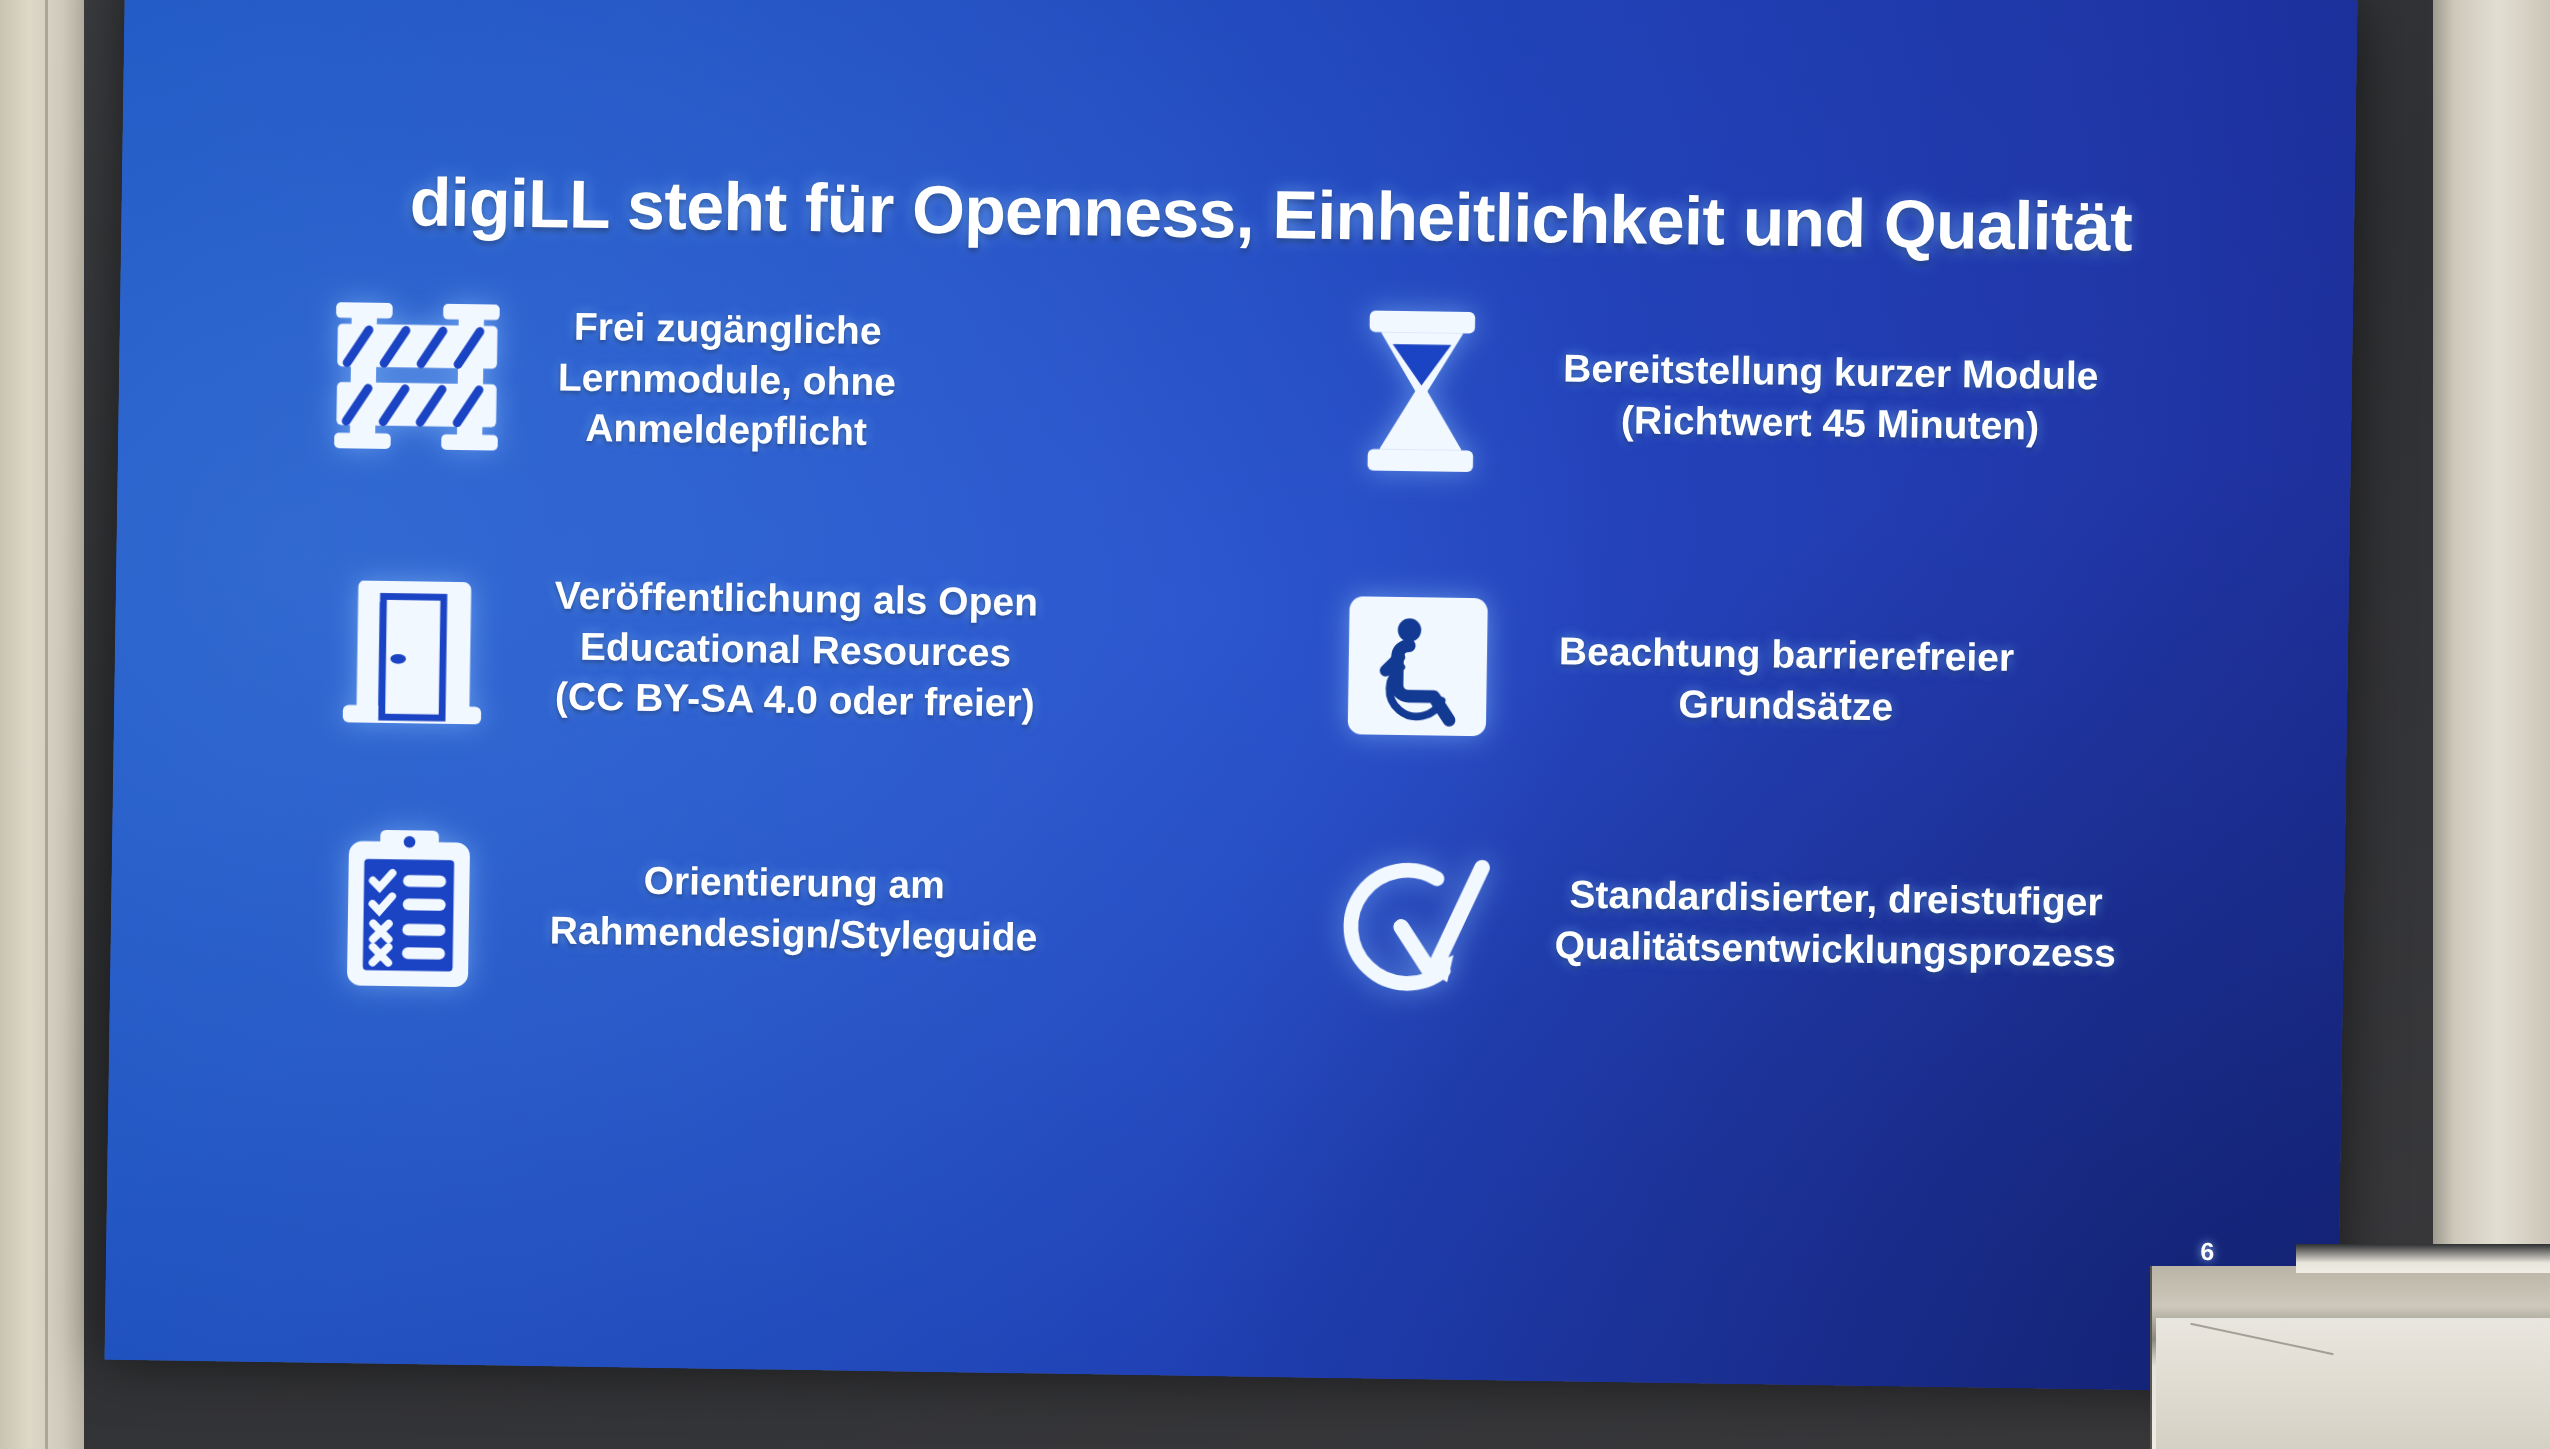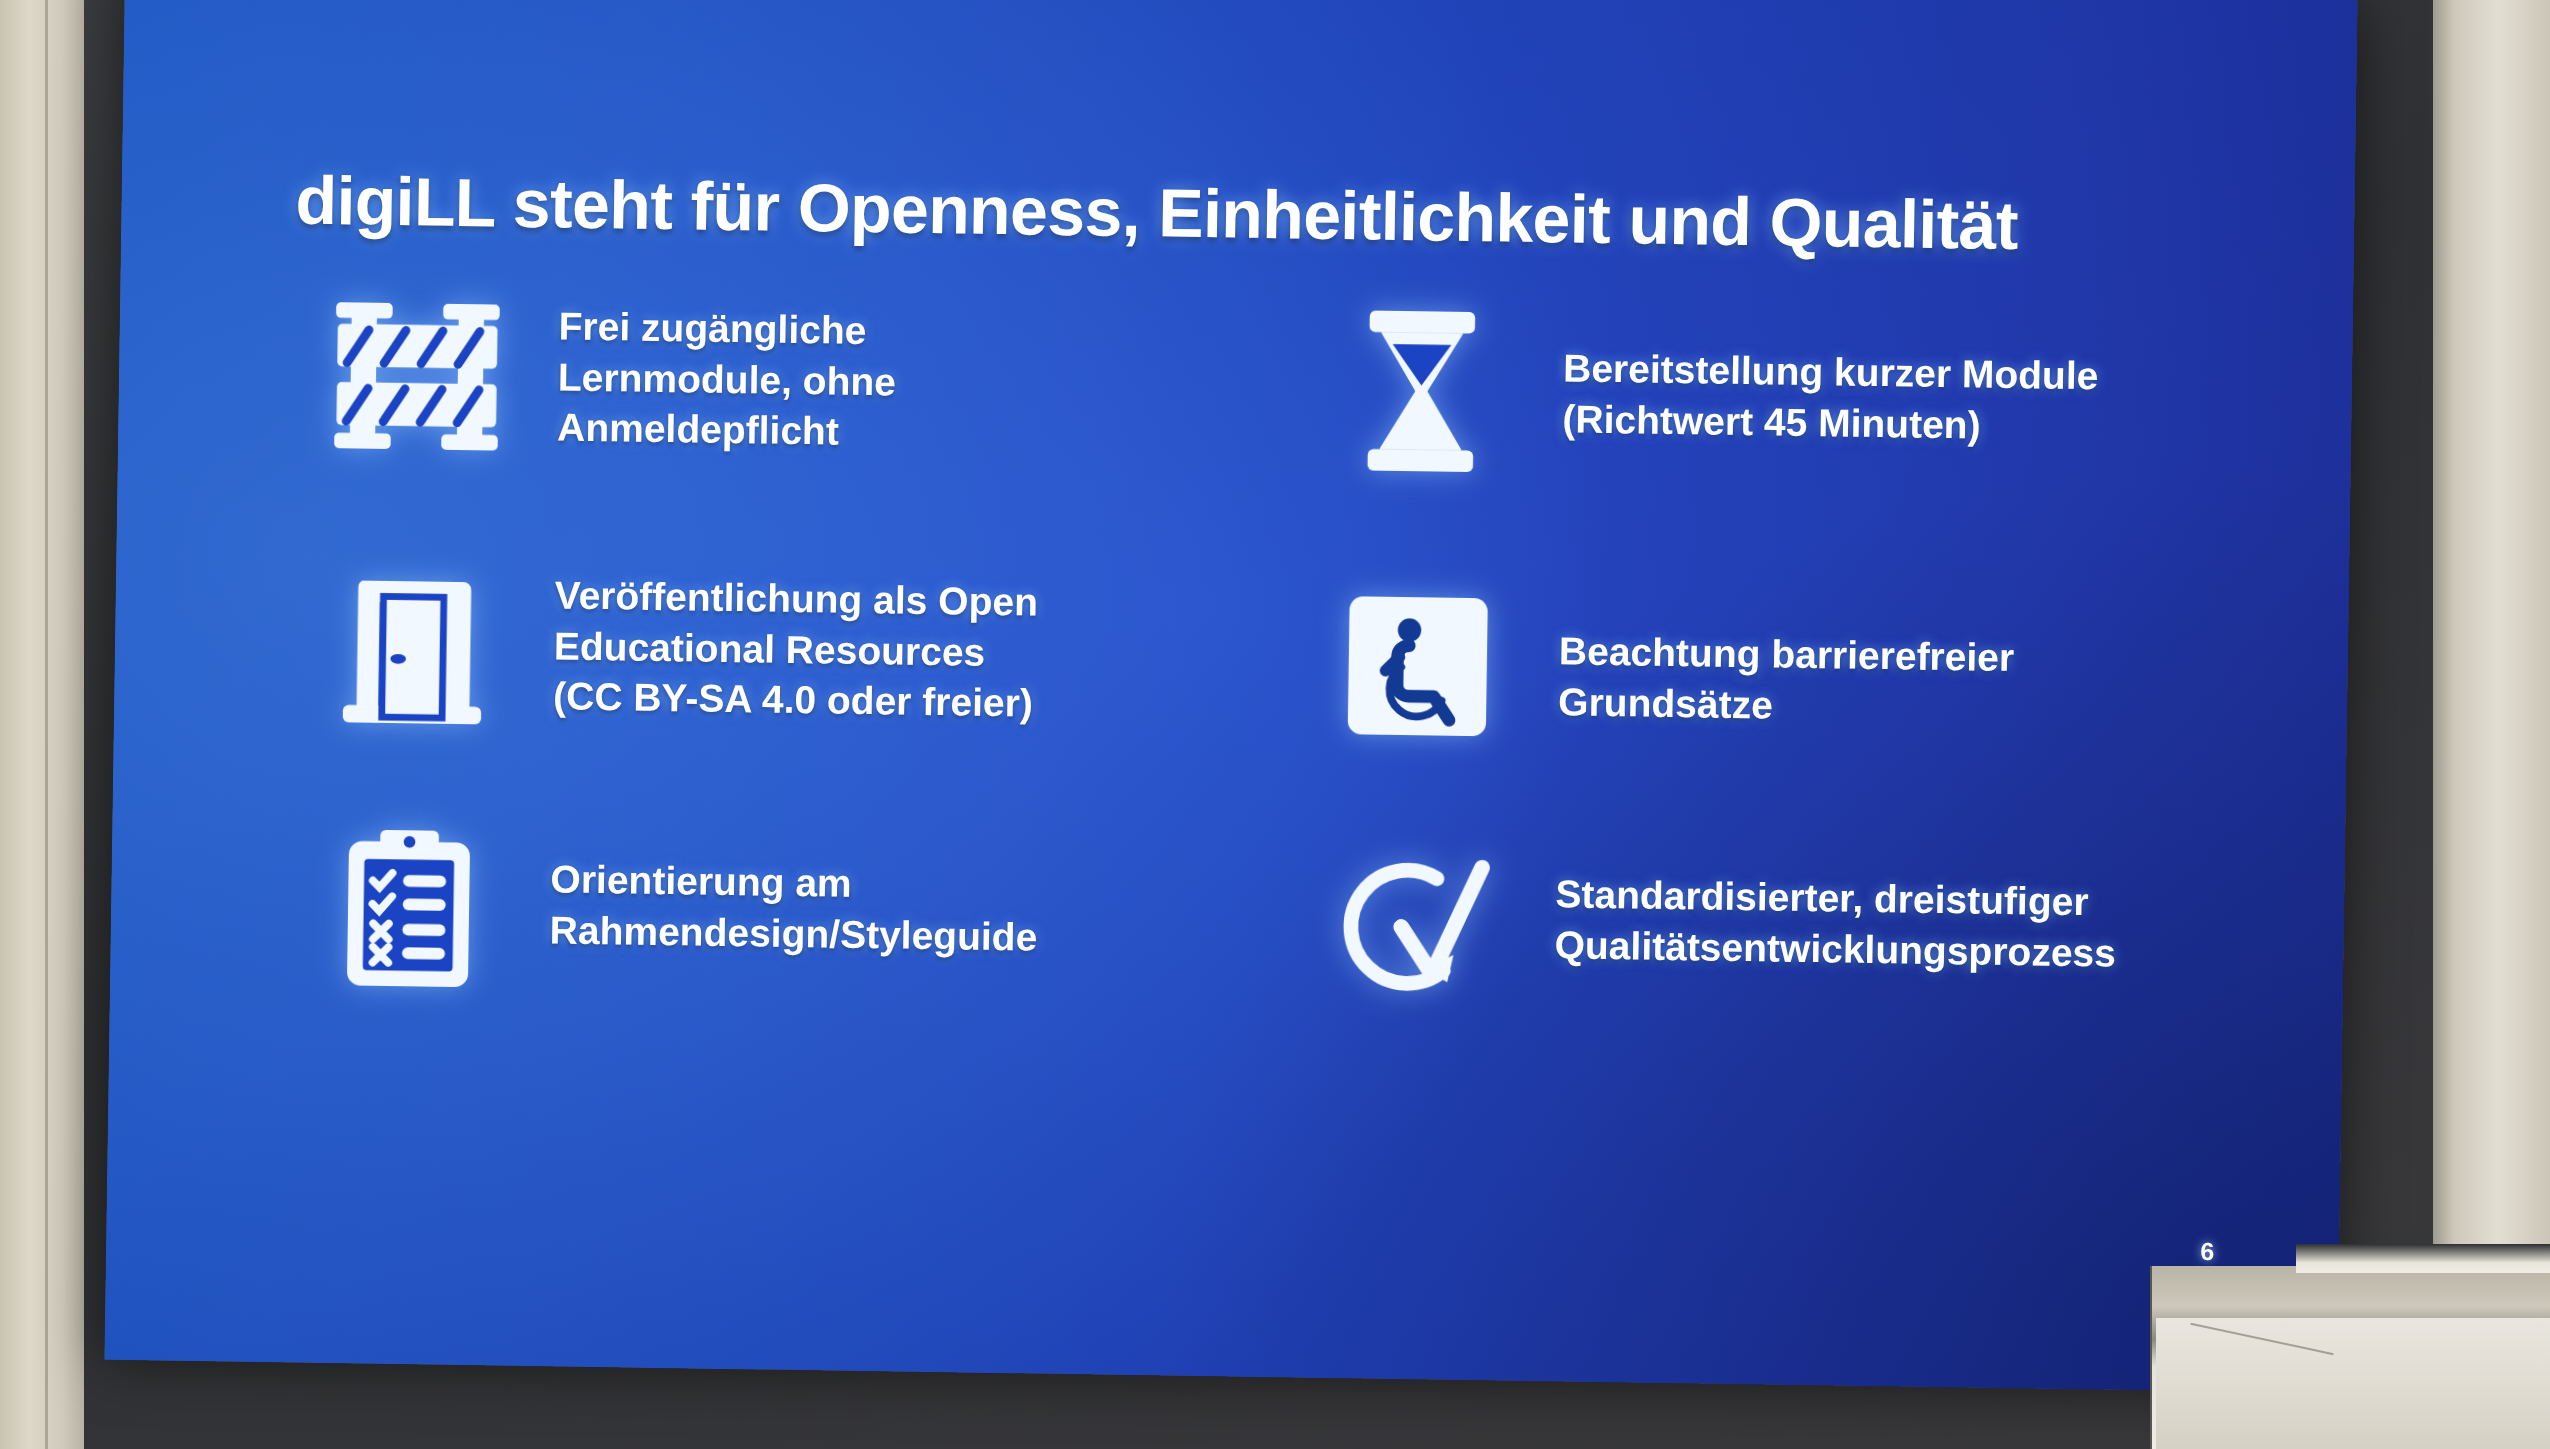--- a/index.html
+++ b/index.html
@@ -13,20 +13,21 @@
     overflow: hidden;
     font-family: "Liberation Sans", sans-serif;
   }
 
   
   .scene {
     position: absolute;
     inset: 0;
     background: #2e2f31;
     overflow: hidden;
+    text-align: center;
   }
 
   
   .wall-left {
     position: absolute;
     left: 0; top: 0;
     width: 84px; height: 1449px;
     background: linear-gradient(90deg, #c9c3b0 0%, #ddd8c8 35%, #cfcabb 75%, #b7b2a4 100%);
   }
   .wall-left::after {

